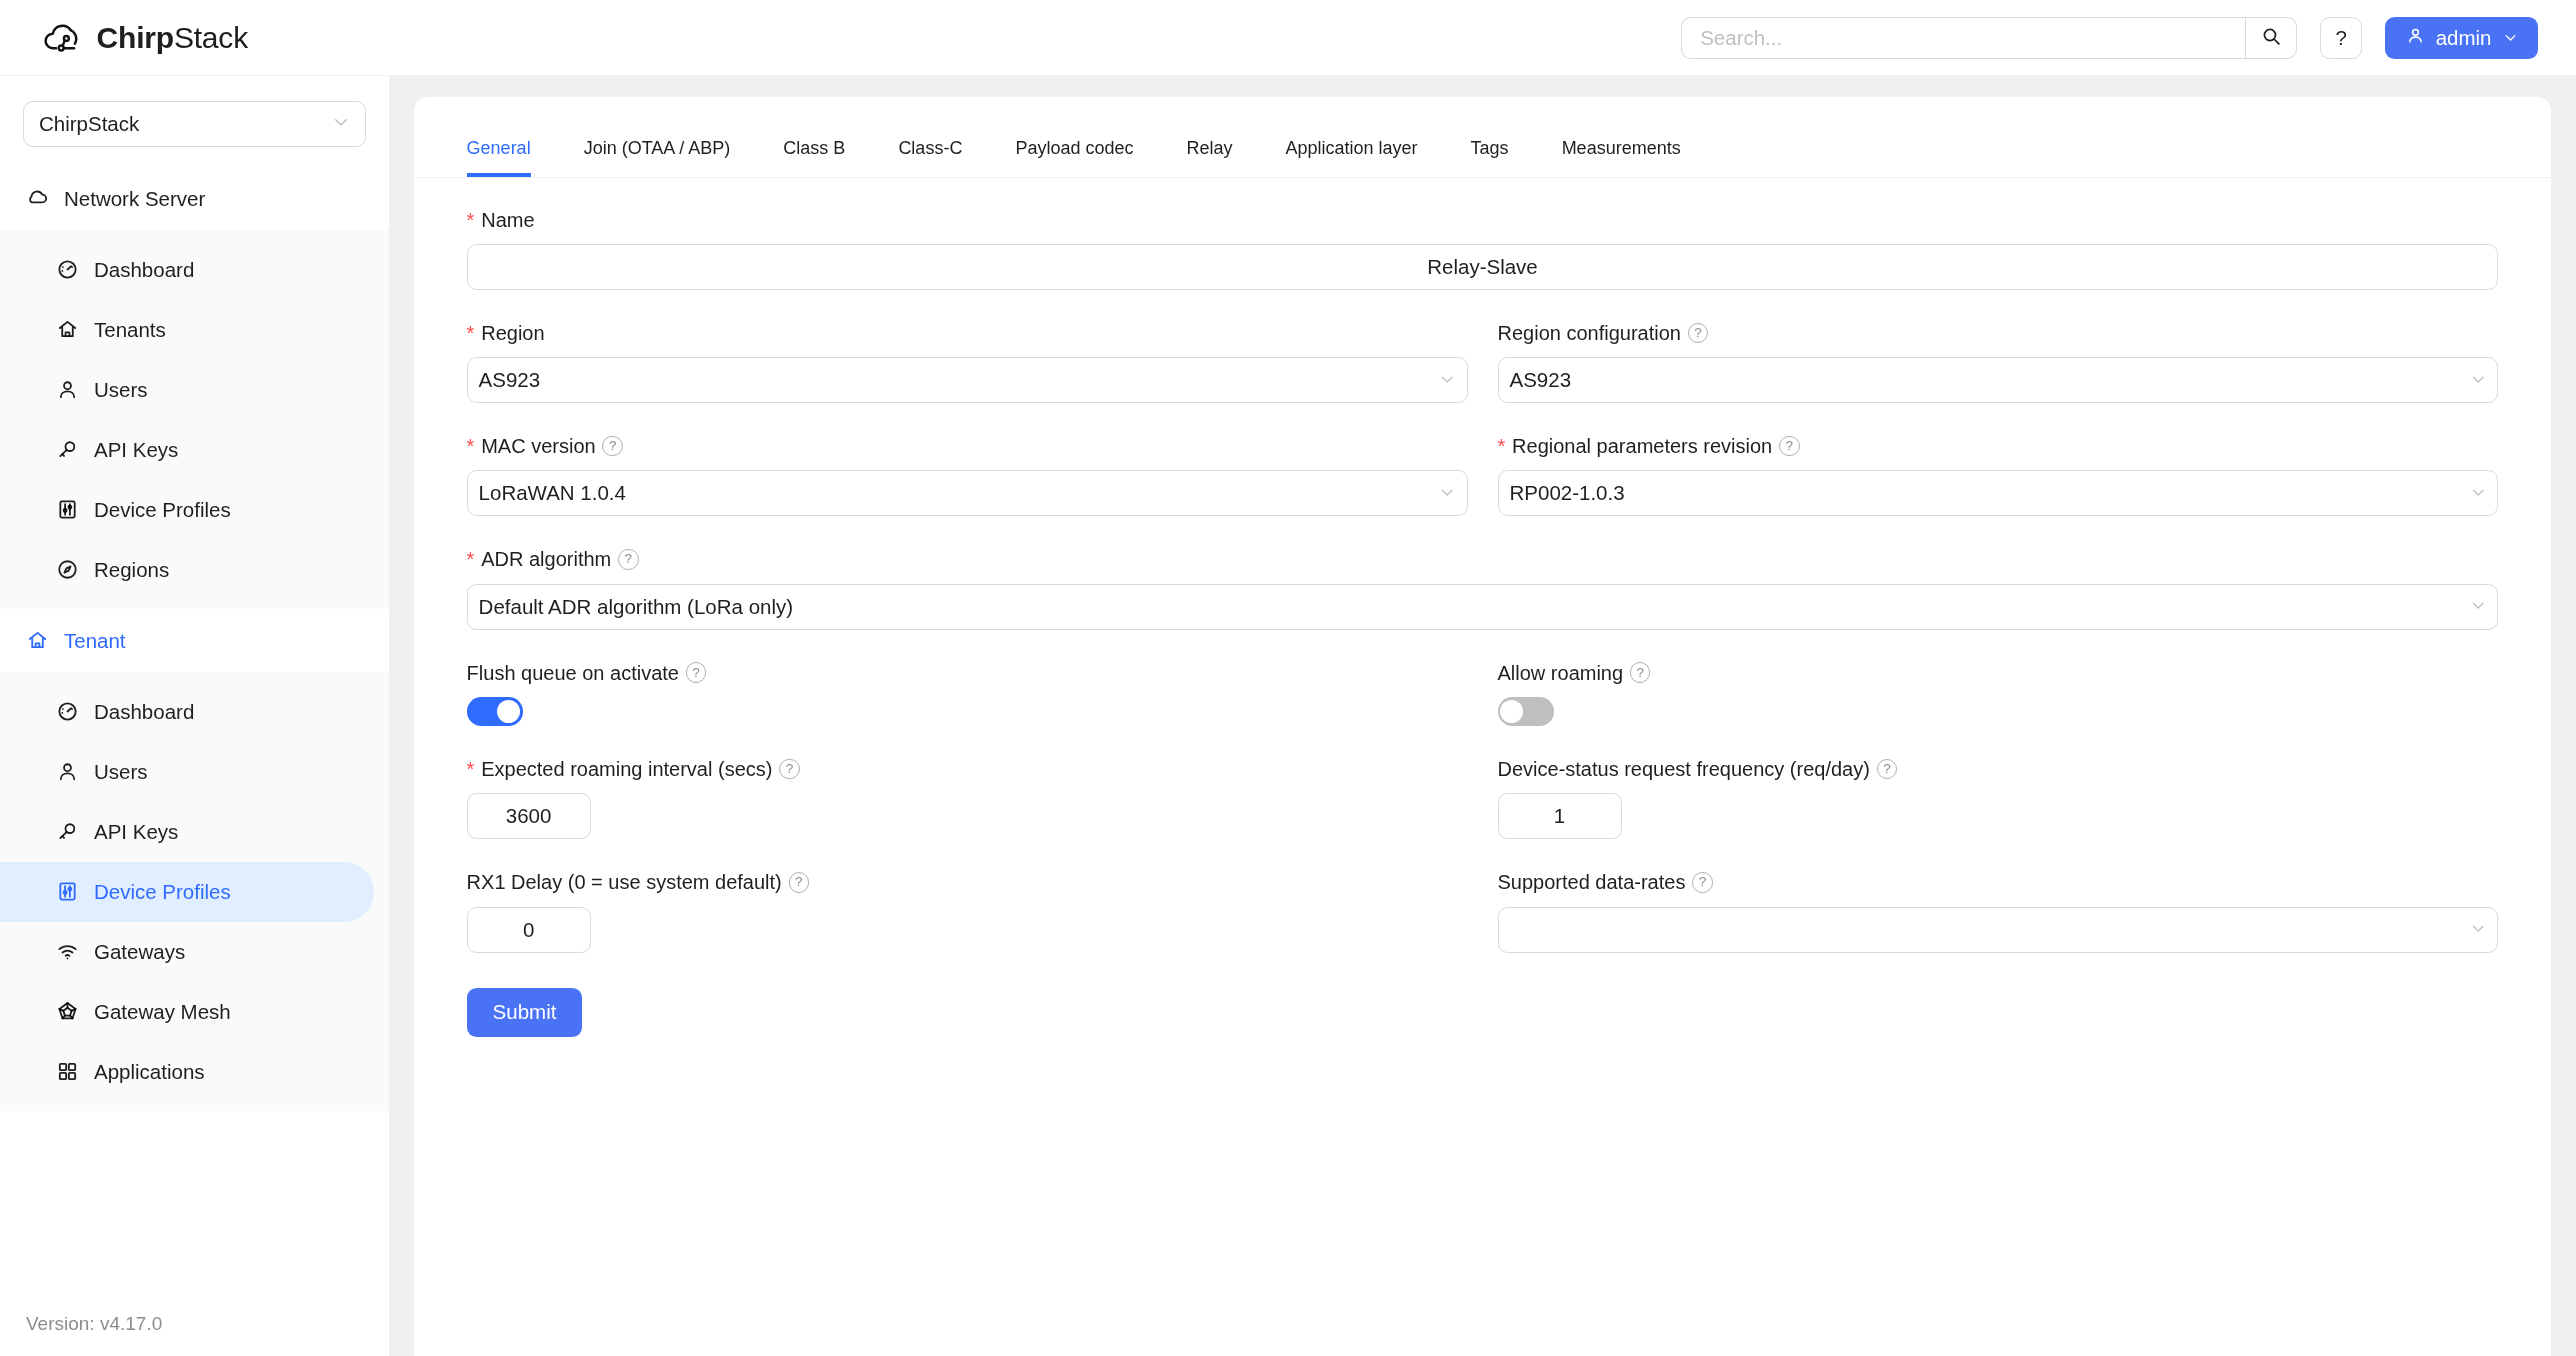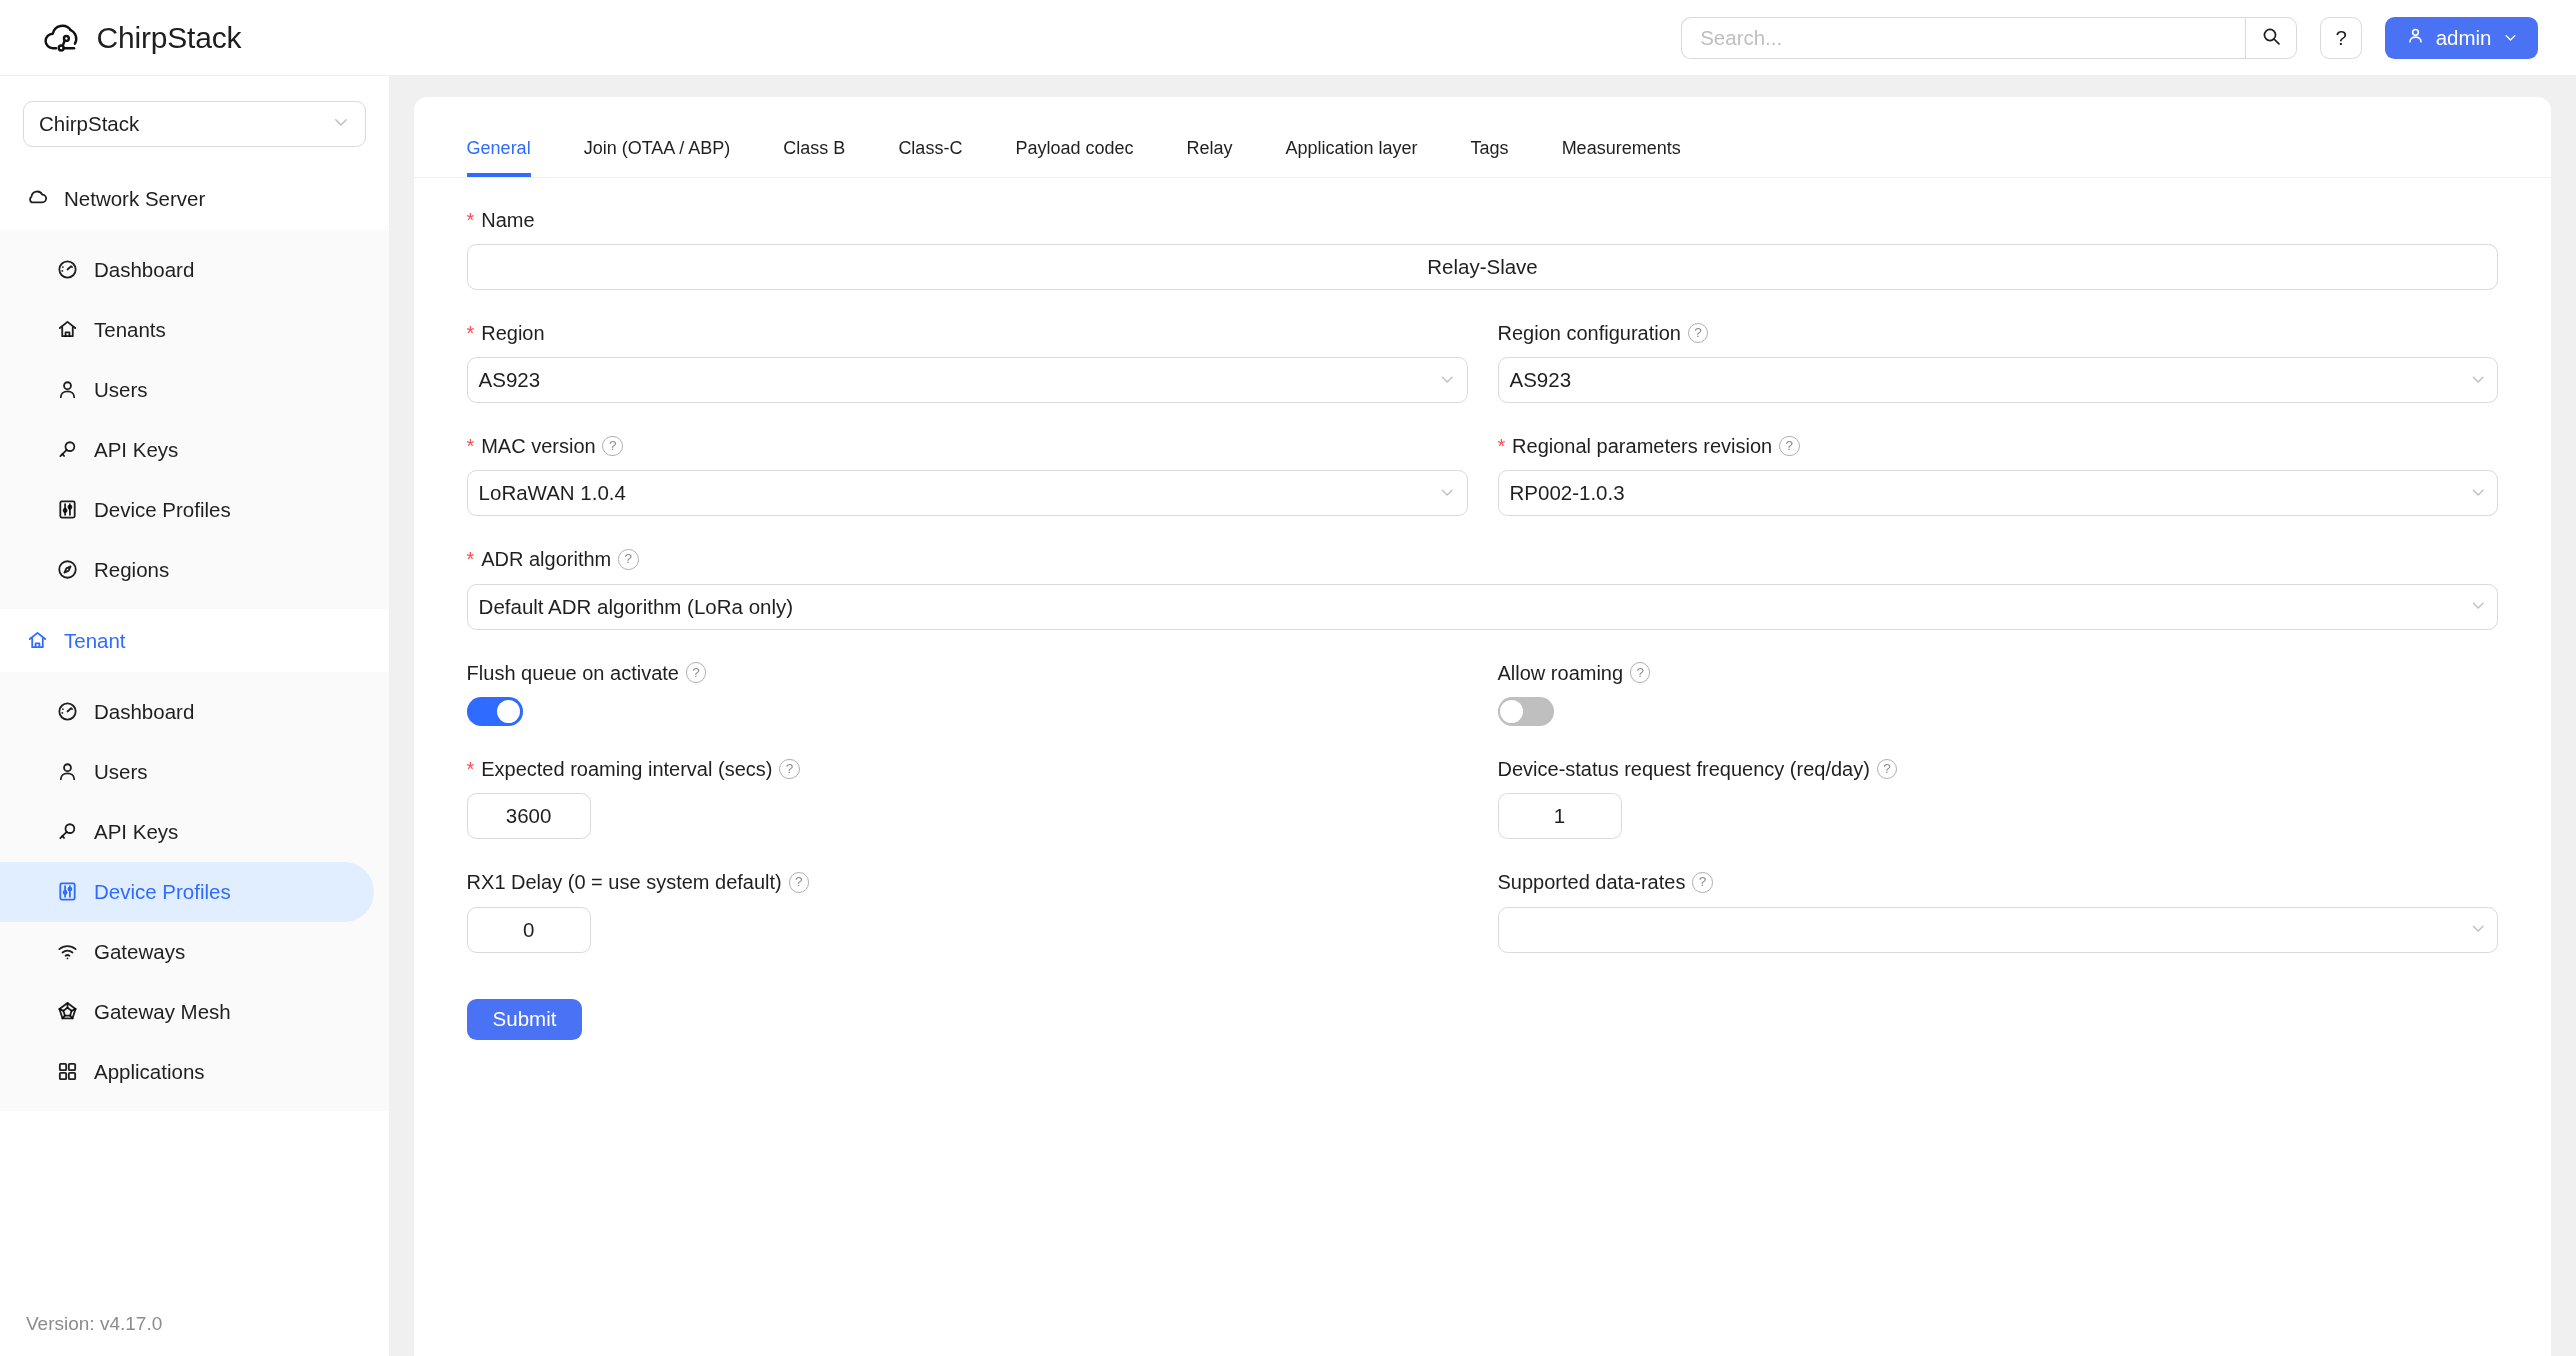--- a/index.html
+++ b/index.html
@@ -18,21 +18,21 @@
     background: #ffffff;
     border-bottom: 0.7px solid #f0f0f0;
     display: flex; align-items: center;
   }
   .brand { display: flex; align-items: center; margin-left: 42px; }
   .brand-logo { width: 45px; height: 45px; flex: none; }
   .brand-text {
     font-size: 30px; margin-left: 9.6px; letter-spacing: -0.2px;
     white-space: nowrap;
   }
-  .brand-text b { font-weight: 400; }
+  .brand-text b { font-weight: 700; }
   .brand-text span { font-weight: 400; color: #1d1d1d; }
 
   .header-right {
     margin-left: auto; margin-right: 38px;
     display: flex; align-items: center; gap: 23px;
   }
   .searchbox {
     display: flex; align-items: flex-end;
     width: 616px; height: 42px;
   }
@@ -184,24 +184,23 @@
   }
   .toggle.on { background: #2f6bff; }
   .toggle .knob {
     position: absolute; top: 2.7px; left: 2.7px;
     width: 23px; height: 23px; border-radius: 50%; background: #fff;
     transition: none;
   }
   .toggle.on .knob { left: 30px; }
 
   .submit-btn {
-    height: 41px; background: #4a72f5; color: #fff; border: none;
+    height: 49px; background: #4a72f5; color: #fff; border: none;
     border-radius: 9.6px; font-size: 20.5px; padding: 0 26px; cursor: pointer;
     font-family: "Liberation Sans", sans-serif;
-    margin-top: 11px;
   }
   .mt-row { margin-top: 4.1px; }
 </style>
 </head>
 <body>
 
 <div class="header">
   <div class="brand">
     <span class="brand-logo">
       <svg viewBox="0 0 48 48" width="45" height="45" fill="none" stroke="#111" stroke-width="2.6" stroke-linecap="round" stroke-linejoin="round">

